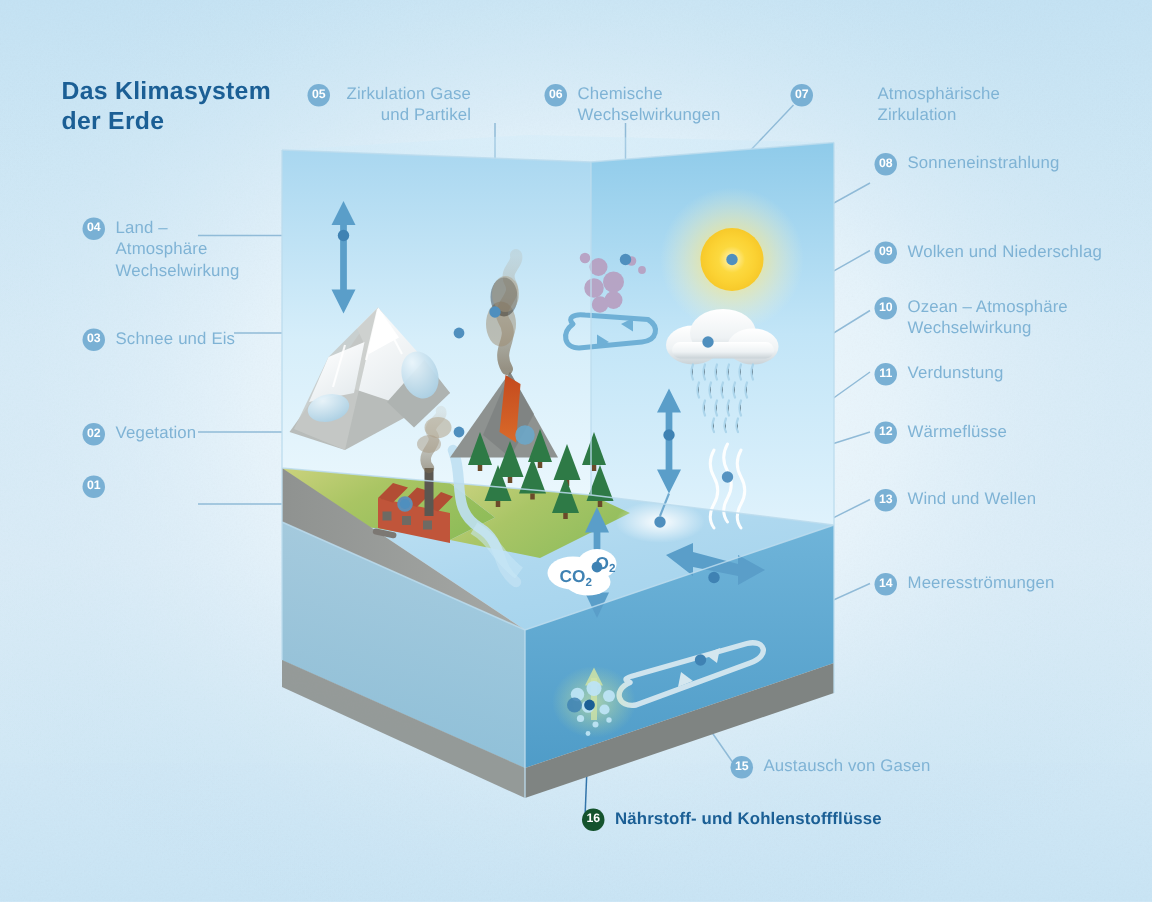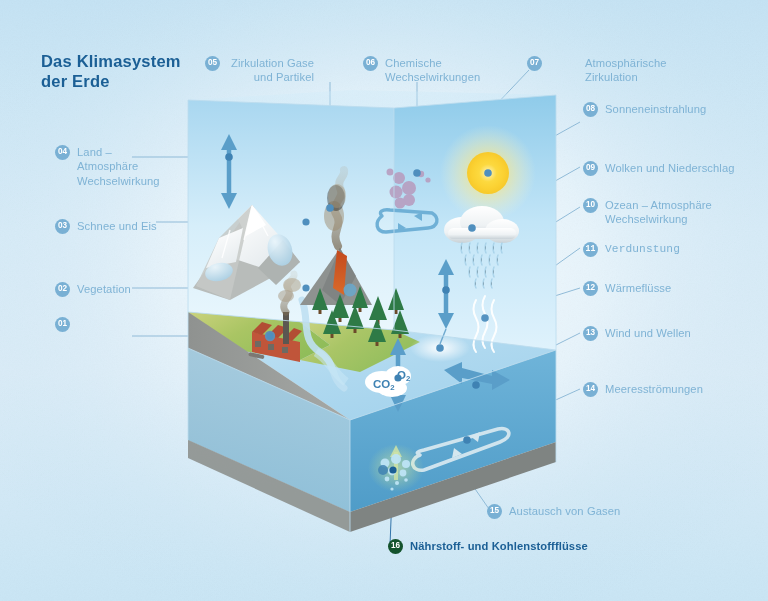--- a/index.html
+++ b/index.html
@@ -441,21 +441,21 @@
       <div class="lbl right-al" style="left: 205px; top: 55px; transform: translateX(0px);"><span class="num">05</span><span class="txt">Zirkulation Gase
 und Partikel</span></div>
       <div class="lbl" style="left: 363px; top: 55px;"><span class="num">06</span><span class="txt">Chemische
 Wechselwirkungen</span></div>
       <div class="lbl" style="left: 527px; top: 55px; gap: 43px;"><span class="num">07</span><span class="txt">Atmosphärische
 Zirkulation</span></div>
       <div class="lbl" style="left: 583px; top: 101px;"><span class="num">08</span><span class="txt">Sonneneinstrahlung</span></div>
       <div class="lbl" style="left: 583px; top: 160px;"><span class="num">09</span><span class="txt">Wolken und Niederschlag</span></div>
       <div class="lbl" style="left: 583px; top: 197px;"><span class="num">10</span><span class="txt">Ozean – Atmosphäre
 Wechselwirkung</span></div>
-      <div class="lbl" style="left: 583px; top: 241px; font-family: Liberation Mono, monospace;"><span class="num">11</span><span class="txt">Verdunstung</span></div>
+      <div class="lbl" style="left: 583px; top: 241px;"><span class="num">11</span><span class="txt">Verdunstung</span></div>
       <div class="lbl" style="left: 583px; top: 280px;"><span class="num">12</span><span class="txt">Wärmeflüsse</span></div>
       <div class="lbl" style="left: 583px; top: 325px;"><span class="num">13</span><span class="txt">Wind und Wellen</span></div>
       <div class="lbl" style="left: 583px; top: 381px;"><span class="num">14</span><span class="txt">Meeresströmungen</span></div>
       <div class="lbl" style="left: 487px; top: 503px;"><span class="num">15</span><span class="txt">Austausch von Gasen</span></div>
       <div class="lbl dark" style="left: 388px; top: 538px;"><span class="num">16</span><span class="txt">Nährstoff- und Kohlenstoffflüsse</span></div>
     </div>
 
 </div>
 
 </body></html>

